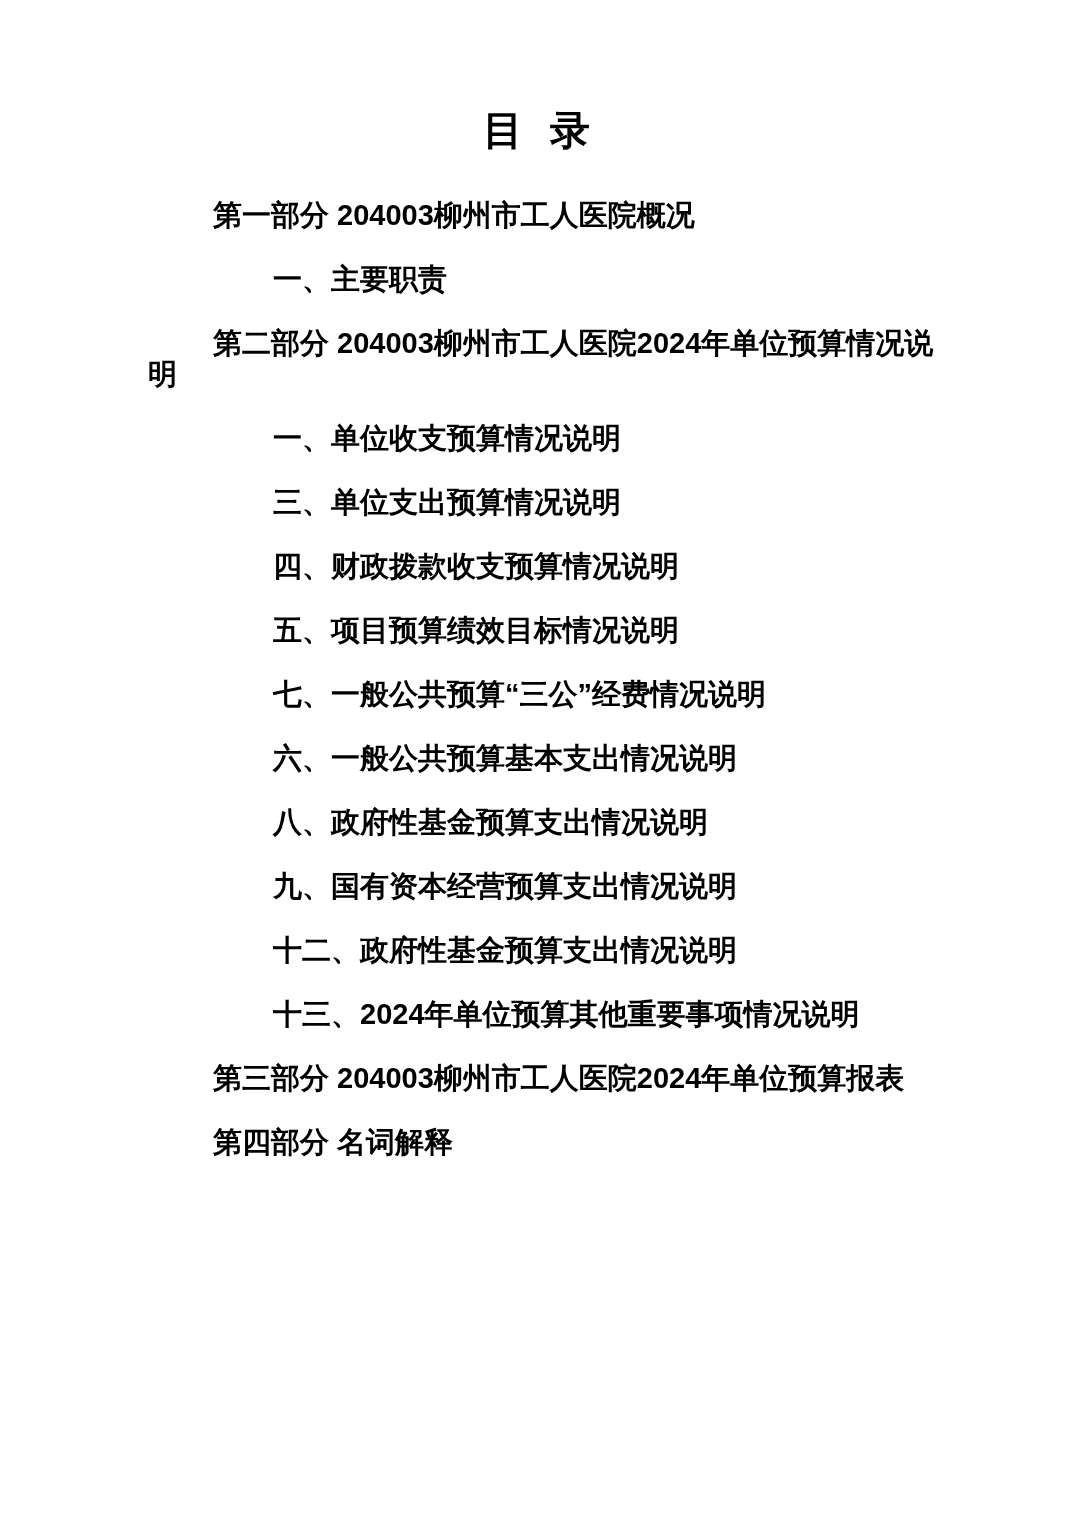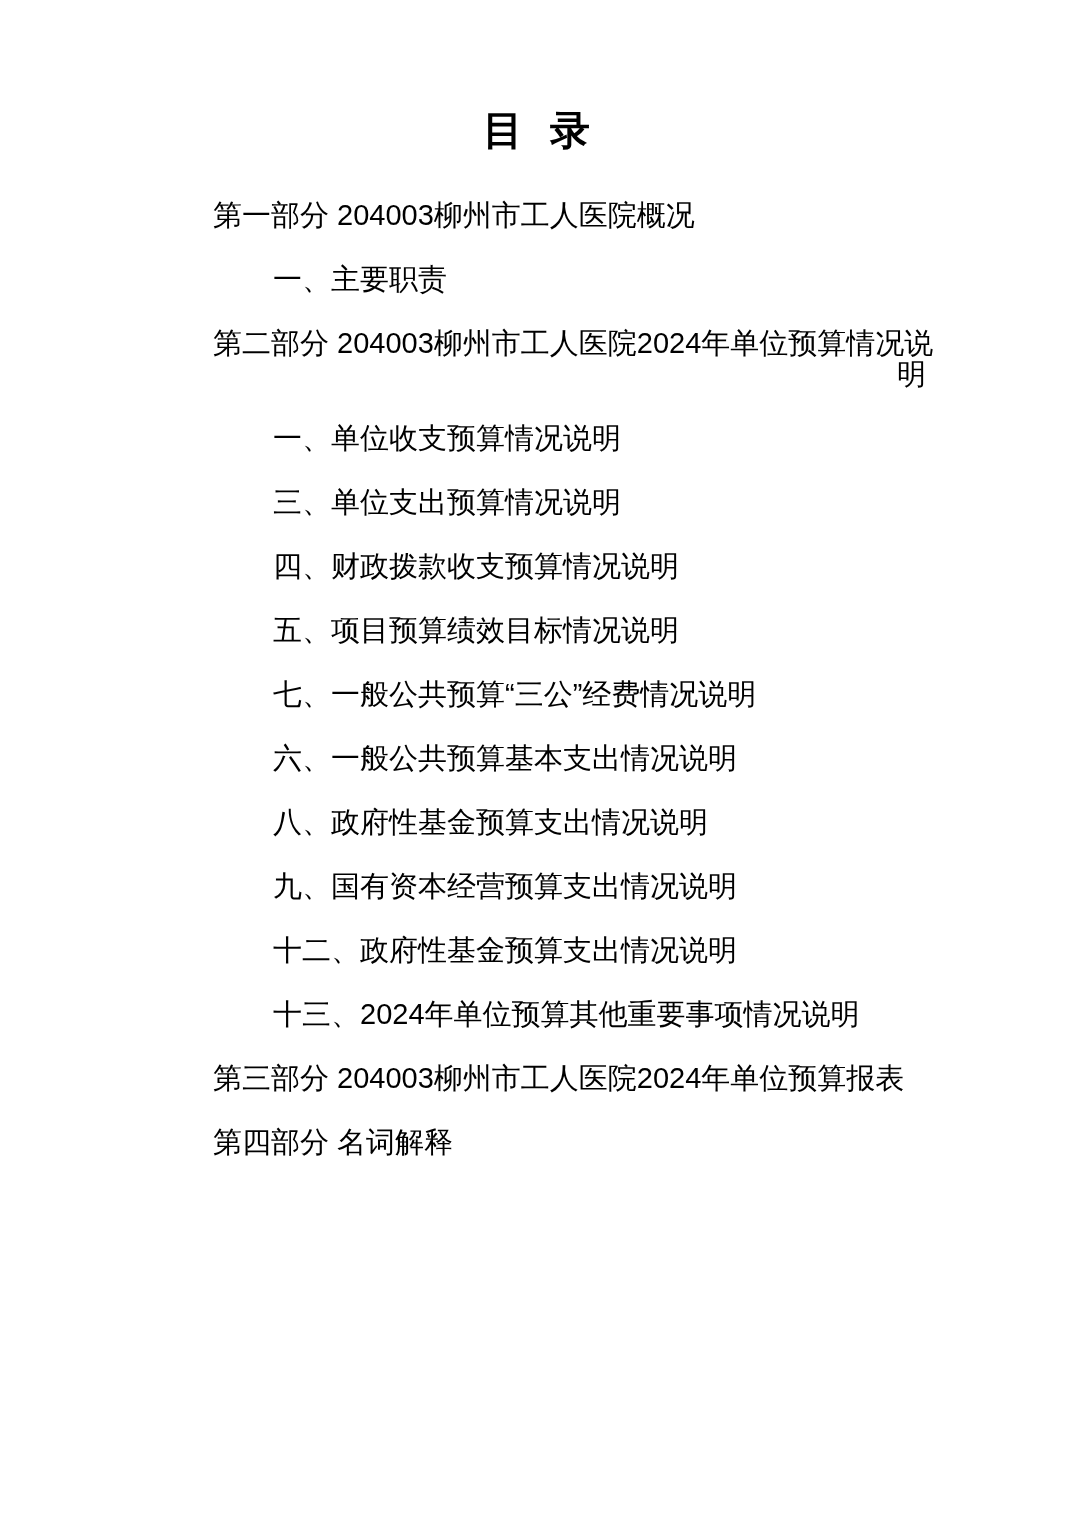--- a/index.html
+++ b/index.html
@@ -29,30 +29,29 @@
     word-spacing: 14px;
     letter-spacing: 1px;
   }
   .entry {
     margin: 0 0 33px 0;
     font-size: 29px;
     line-height: 31px;
     white-space: nowrap;
   }
   .entry.part {
-    font-weight: normal;
+    font-weight: bold;
     text-indent: 65px;
   }
   .entry.item {
-    font-weight: normal;
+    font-weight: bold;
     text-indent: 125px;
   }
   .entry .line {
     display: block;
-    text-align: right;
   }
   .entry .line.first {
     text-indent: 65px;
   }
   .entry .line.rest {
     text-indent: 0;
   }
 </style>
 </head>
 <body>

